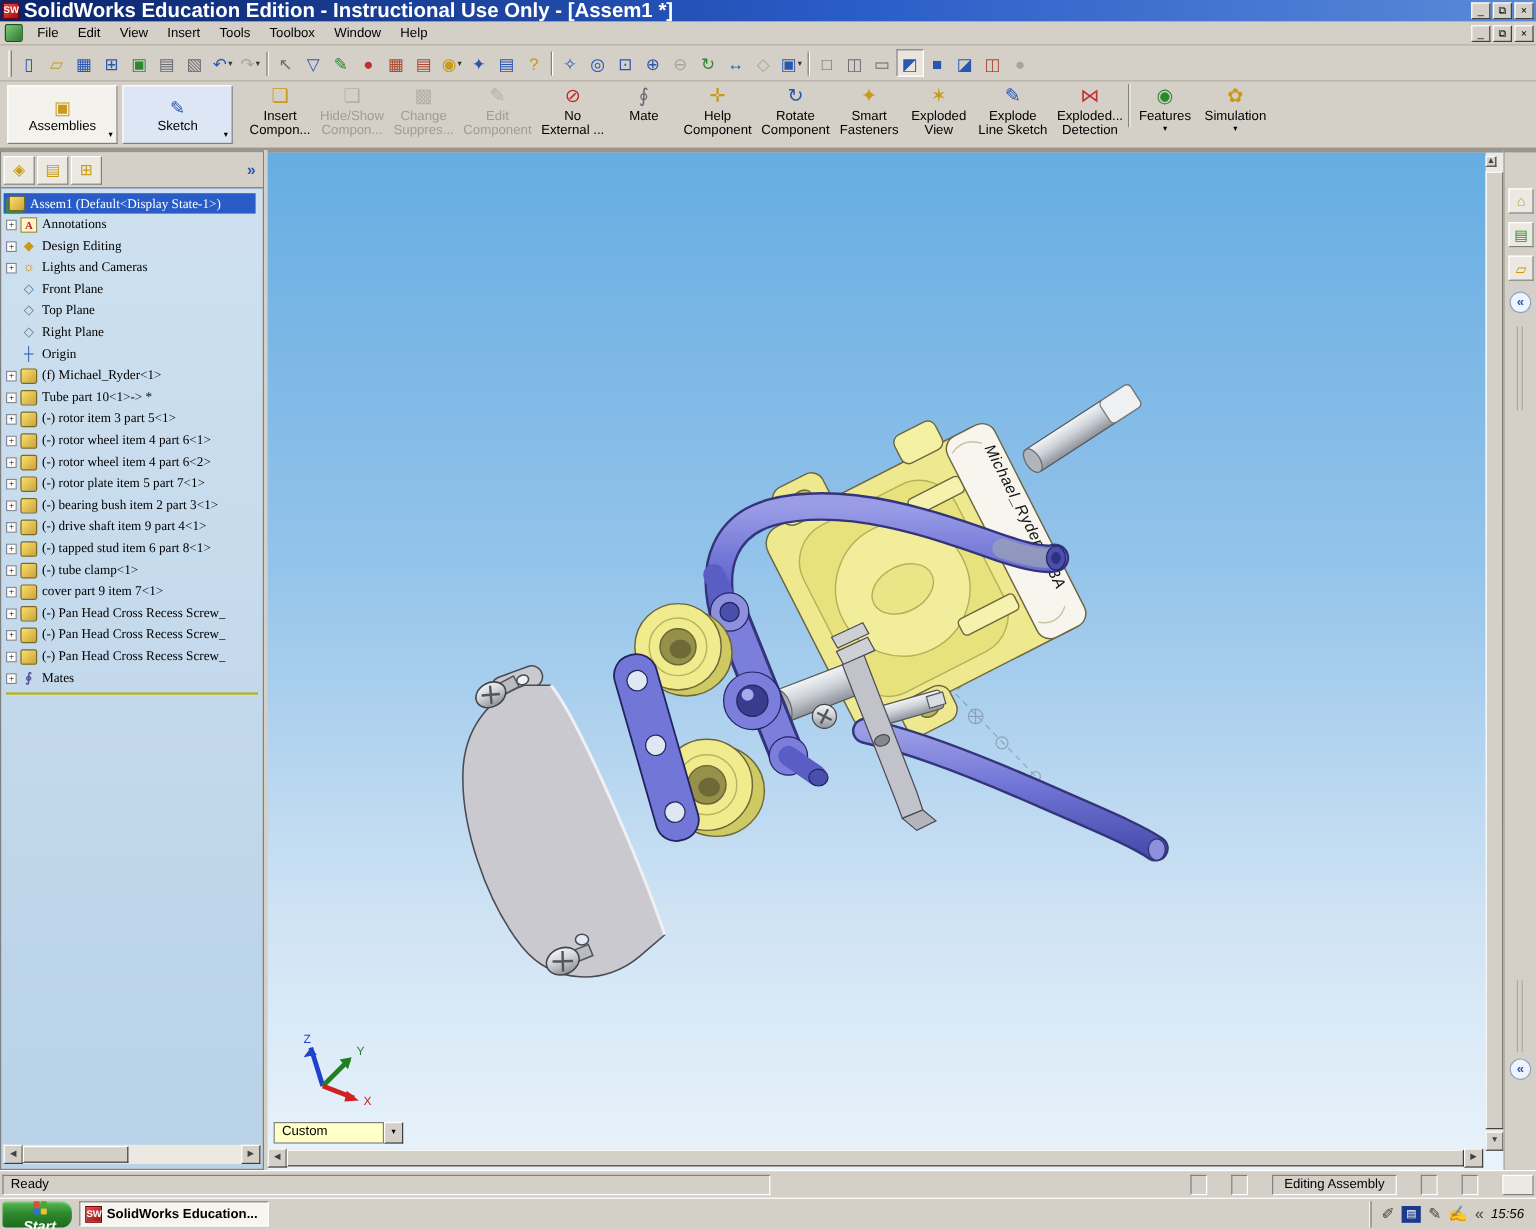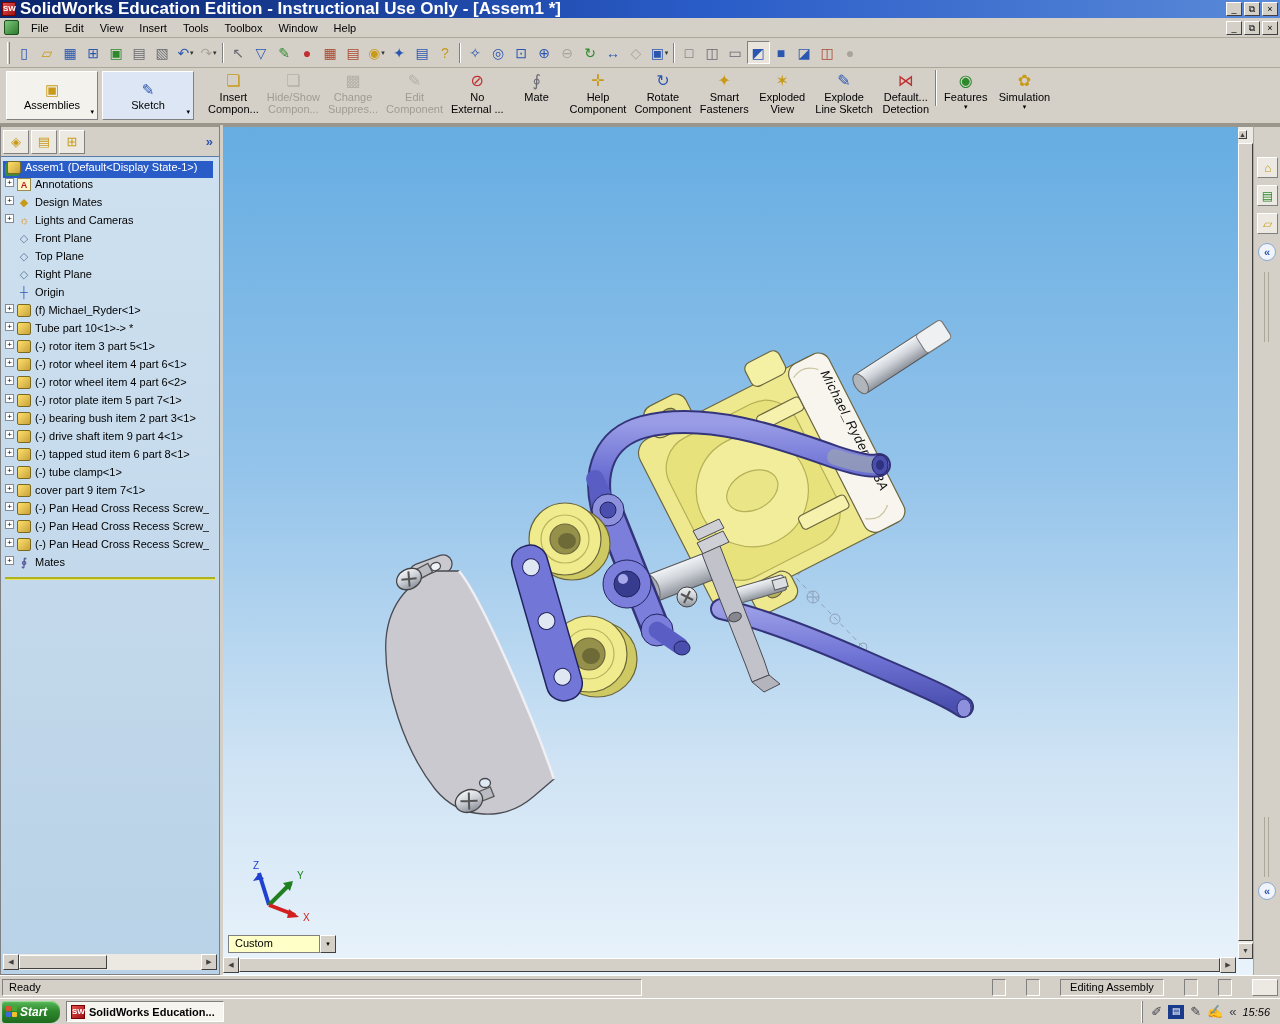--- a/index.html
+++ b/index.html
@@ -45,21 +45,21 @@
   .cmb .cmdd { font-size:7px; }
   .cmb.dim { color:#a09c94; } .cmb.dim .cmi { color:#b4b0a8; }
   .cmb.cmsep { min-width:2px; padding:0; } .cmb.cmsep::before { content:""; width:0; height:48px; border-left:1px solid #808080; border-right:1px solid #fff; }
 
   
   #leftpanel { left:0; top:125px; width:220px; height:850px; background:linear-gradient(180deg,#cfe1f0,#b9d2e7); border:1px solid #808080; border-top:2px solid #9a968c; }
   #fmtabs { position:absolute; left:0; top:0; width:218px; height:30px; background:#d4d0c8; border-bottom:1px solid #5a7aa8; display:flex; align-items:center; padding:2px; }
   .fmtab { width:26px; height:24px; margin-right:2px; border:1px solid; border-color:#fff #808080 #808080 #fff; background:#ece9e2; display:flex; align-items:center; justify-content:center; font-size:13px; }
   #fm-collapse { margin-left:auto; color:#2a56b0; font-size:13px; font-weight:bold; padding-right:4px; }
   #tree { position:absolute; left:2px; top:34px; width:214px; }
-  .trow { height:18px; display:flex; align-items:flex-start; white-space:nowrap; color:#000; }
+  .trow { height:18px; display:flex; align-items:center; white-space:nowrap; color:#000;font-family:Liberation Serif, serif; }
   .trow.rootrow { background:#2a5cc8; color:#fff; height:17px; width:210px; }
   .exp { width:9px; height:9px; border:1px solid #848a94; background:#fff; color:#000; font-size:8px; line-height:7px; text-align:center; margin:0 3px 0 2px; flex:0 0 9px; }
   .noexp { visibility:hidden; }
   .ti { width:14px; height:13px; margin-right:4px; flex:0 0 14px; text-align:center; font-size:11px; line-height:13px; }
   .ti-part, .ti-asm { background:linear-gradient(135deg,#ffe06a,#c8a23c); border:1px solid #7a6a20; border-radius:2px; }
   .ti-asm { box-shadow:-2px 2px 0 #3c8a3c; }
   .ti-ann { background:#fff6cc; border:1px solid #998c50; color:#c02020; font-weight:bold; font-size:9px; }
   .ti-binder { color:#c89a18; } .ti-lights { color:#e08a10; }
   .ti-plane { color:#5a7a9a; } .ti-origin { color:#2a56b0; font-weight:bold; }
   .ti-mates { color:#5a5a9a; font-weight:bold; }
@@ -88,21 +88,21 @@
   
   #statusbar { left:0; top:975px; width:1280px; height:23px; background:#d4d0c8; border-top:1px solid #fff; display:flex; align-items:center; padding:2px; gap:20px; }
   .scell { height:17px; border:1px solid; border-color:#808080 #fff #fff #808080; padding:1px 6px; color:#000; }
   #sready { width:640px; } #sfill { flex:1; border:none; }
   .scell.small { width:14px; padding:0; }
   #smode { width:104px; text-align:center; }
   #sgrip { width:26px; height:17px; border:1px solid; border-color:#fff #808080 #808080 #fff; background:#ece9e2; }
 
   
   #taskbar { left:0; top:998px; width:1280px; height:26px; background:#d4d0c8; border-top:1px solid #fff; display:flex; align-items:center; padding:2px 2px; }
-  #startbtn { width:58px; height:22px; border-radius:3px 9px 9px 3px; background:linear-gradient(180deg,#5aba5a,#2e8a2e 45%,#1e6a1e); color:#fff; font-weight:bold; font-style:italic; font-size:12px; display:flex; align-items:center; padding-left:4px; gap:3px; box-shadow:inset 0 1px 1px #9ae09a; }
+  #startbtn { width:58px; height:22px; border-radius:3px 9px 9px 3px; background:linear-gradient(180deg,#5aba5a,#2e8a2e 45%,#1e6a1e); color:#fff; font-weight:bold; font-style:italic; font-size:12px; display:flex; align-items:center; padding-left:4px; gap:3px; box-shadow:inset 0 1px 1px #9ae09a;flex-direction:column; }
   .winflag { width:11px; height:11px; display:grid; grid-template-columns:5px 5px; grid-template-rows:5px 5px; gap:1px; }
   .winflag i { border-radius:1px; }
   #taskbtn { width:158px; height:21px; margin-left:6px; background:#f6f5f0; border:1px solid; border-color:#808080 #fff #fff #808080; display:flex; align-items:center; gap:4px; padding:0 4px; font-weight:bold; white-space:nowrap; overflow:hidden; }
   #traybar { margin-left:auto; height:22px; display:flex; align-items:center; gap:6px; border-left:1px solid #808080; box-shadow:-1px 0 0 #fff; padding:0 8px; }
   .tray-ic { font-size:13px; color:#404048; }
   .tray-kbd { background:#1a3a8c; color:#fff; font-size:9px; width:16px; height:14px; text-align:center; line-height:13px; }
   #clock { font-size:11px; color:#000;font-style:italic; }
 
   svg text { font-family:"Liberation Sans", sans-serif; }
 </style>
@@ -381,21 +381,21 @@
           <span class="cmdd"></span>
         </span>
         <span class="cmb">
           <span class="cmi c-blue">✎</span>
           <span class="cml">Explode</span>
           <span class="cml">Line Sketch</span>
           <span class="cmdd"></span>
         </span>
         <span class="cmb">
           <span class="cmi c-red">⋈</span>
-          <span class="cml">Default...</span>
+          <span class="cml">Exploded...</span>
           <span class="cml">Detection</span>
           <span class="cmdd"></span>
         </span>
         <span class="cmb cmsep">
           <span class="cmi"></span>
           <span class="cml"></span>
           <span class="cml"></span>
           <span class="cmdd"></span>
         </span>
         <span class="cmb">
@@ -437,21 +437,21 @@
       <div>
 
       <div class="trow">
             <span class="exp">+</span>
             <span class="ti ti-ann">A</span>
             <span class="tlabel">Annotations</span>
           </div>
           <div class="trow">
             <span class="exp">+</span>
             <span class="ti ti-binder">◆</span>
-            <span class="tlabel">Design Mates</span>
+            <span class="tlabel">Design Editing</span>
           </div>
           <div class="trow">
             <span class="exp">+</span>
             <span class="ti ti-lights">☼</span>
             <span class="tlabel">Lights and Cameras</span>
           </div>
           <div class="trow">
             <span class="exp noexp"></span>
             <span class="ti ti-plane">◇</span>
             <span class="tlabel">Front Plane</span>

